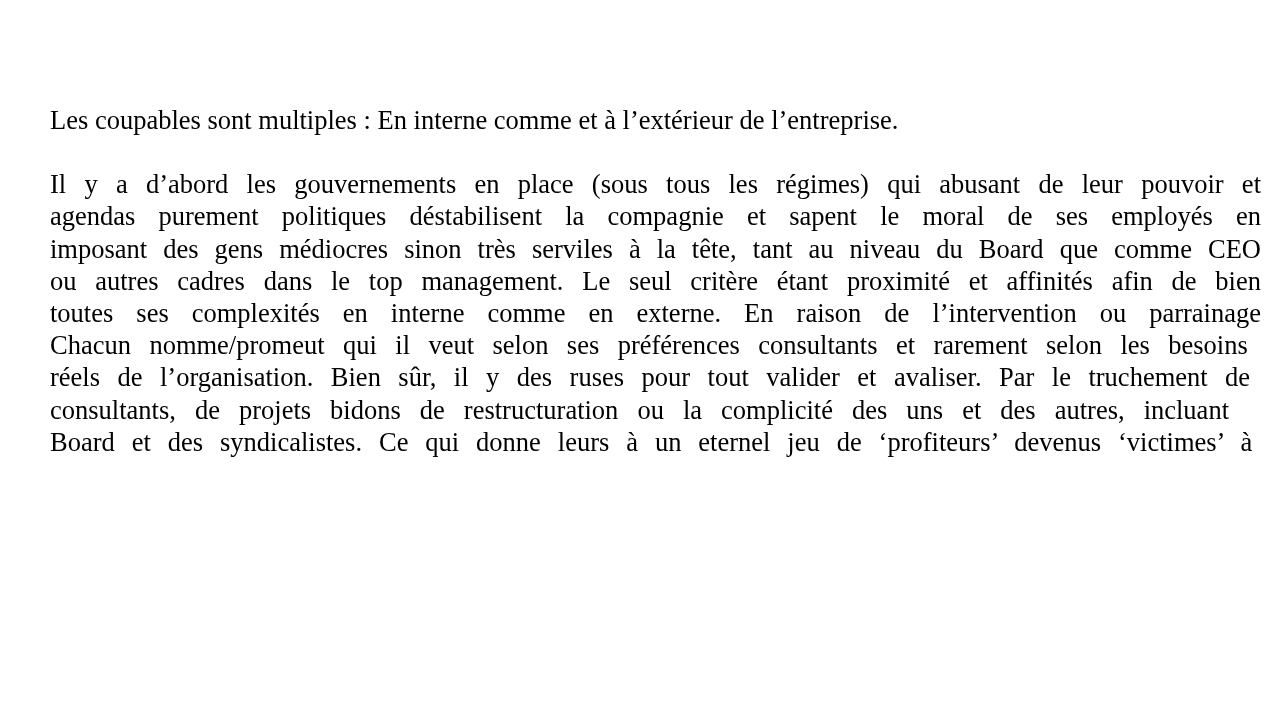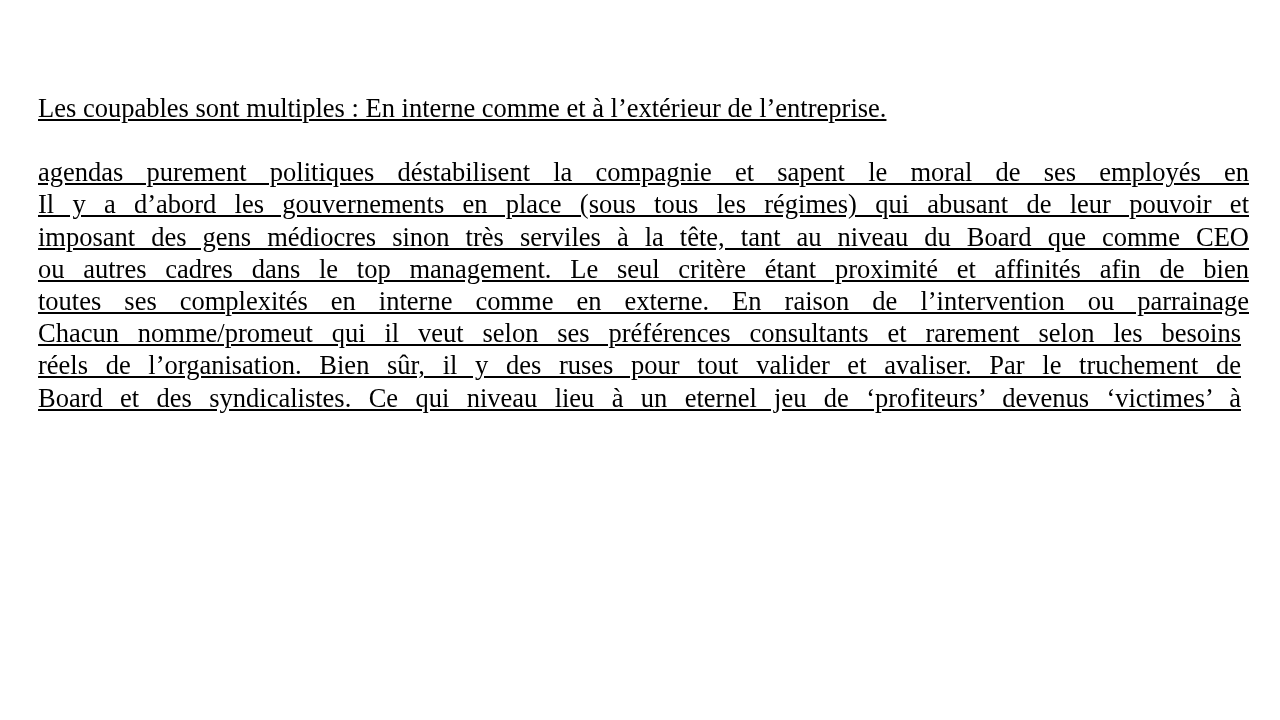--- a/index.html
+++ b/index.html
@@ -23,28 +23,27 @@
     background: #ffffff;
     box-sizing: border-box;
   }
   .content {
     position: absolute;
     left: 34px;
     top: 88px;
     width: 1211px;
   }
   .para {
-    margin: 4px;
+    margin: 16px;
     font-size: 26.5px;
     line-height: 32.2px;
     text-align: justify;
     text-justify: inter-word;
     letter-spacing: 0px;
     word-spacing: 0px;
-    text-decoration: underline;
   }
   .para-lead {
     text-align: left;
     margin-bottom: 32px;
   }
   
   .line {
     display: block;
     text-align: justify;
     text-align-last: justify;
@@ -63,24 +62,25 @@
 <body>
 
 <div class="page">
   <div class="content">
 
     <p class="para para-lead">
       <span class="line natural">Les coupables sont multiples : En interne comme et à l’extérieur de l’entreprise.</span>
     </p>
 
     <p class="para">
+      <span class="line" style="word-spacing: 11.627px;">Il y a d’abord les gouvernements en place (sous tous les régimes) qui abusant de leur pouvoir et</span>
       <span class="line" style="word-spacing: 16.564px;">agendas purement politiques déstabilisent la compagnie et sapent le moral de ses employés en</span>
-      <span class="line" style="word-spacing: 11.627px;">Il y a d’abord les gouvernements en place (sous tous les régimes) qui abusant de leur pouvoir et</span>
       <span class="line" style="word-spacing: 9.418px;">imposant des gens médiocres sinon très serviles à la tête, tant au niveau du Board que comme CEO</span>
       <span class="line" style="word-spacing: 12.114px;">ou autres cadres dans le top management. Le seul critère étant proximité et affinités afin de bien</span>
       <span class="line" style="word-spacing: 16.398px;">toutes ses complexités en interne comme en externe. En raison de l’intervention ou parrainage</span>
       <span class="line" style="word-spacing: 11.808px;">Chacun nomme/promeut qui il veut selon ses préférences consultants et rarement selon les besoins</span>
       <span class="line" style="word-spacing: 10.862px;">réels de l’organisation. Bien sûr, il y des ruses pour tout valider et avaliser. Par  le truchement de</span>
-      <span class="line" style="word-spacing: 10.301px;">Board et  des  syndicalistes. Ce qui niveau lieu à un eternel jeu de ‘profiteurs’ devenus ‘victimes’ à</span>
+      <span class="line" style="word-spacing: 12.101px;">consultants, de projets bidons de restructuration ou la complicité des  uns et  des  autres, incluant</span>
+      <span class="line" style="word-spacing: 10.301px;">Board et  des  syndicalistes. Ce qui donne leurs à un eternel jeu de ‘profiteurs’ devenus ‘victimes’ à</span>
     </p>
 
   </div>
 </div>
 
 </body></html>

